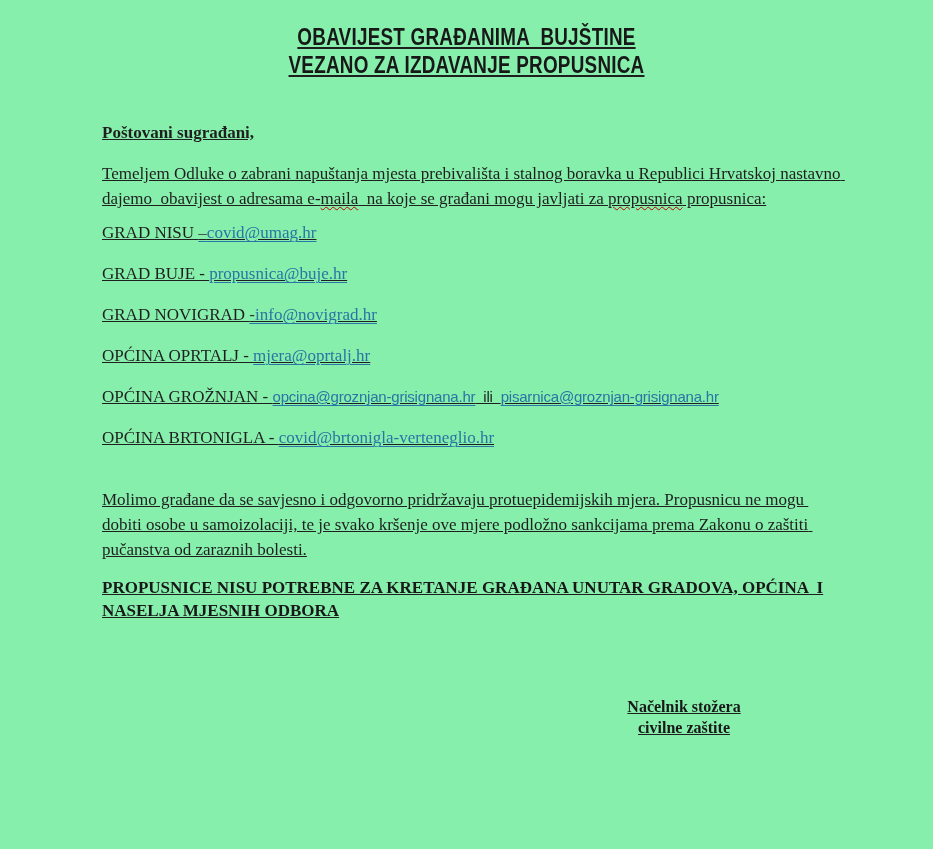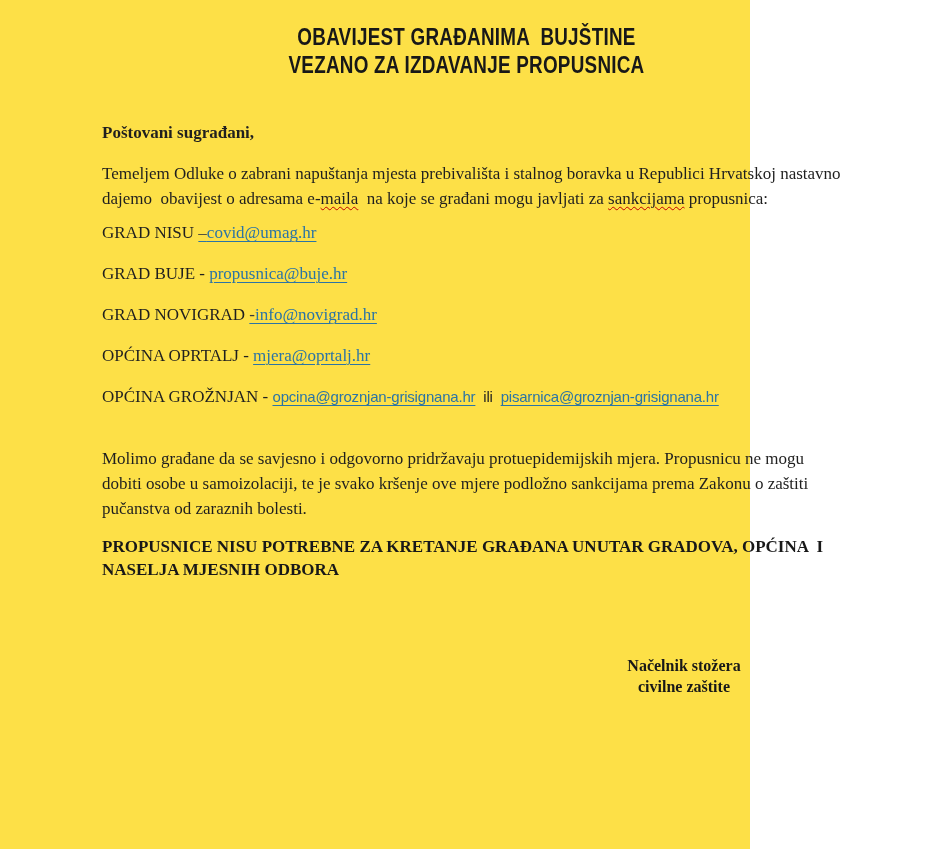--- a/index.html
+++ b/index.html
@@ -8,23 +8,24 @@
     background: #ffffff;
   }
   body {
     width: 933px;
     height: 849px;
     font-family: "Liberation Serif", serif;
     color: #1f1f1f;
     overflow: hidden;
   }
   .page {
-    width: 750px;
+    width: 933px;
     height: 849px;
-    background: #fde047;
+    background: #86efac;
+    text-decoration: underline;
   }
   .title {
     width: 933px;
     margin: 0;
     padding-top: 23px;
     text-align: center;
     font-family: "Liberation Sans", sans-serif;
     font-weight: bold;
     font-size: 23px;
     line-height: 28px;
@@ -96,32 +97,33 @@
 <body>
 
 <div class="page">
 
   <h1 class="title"><span class="tl">OBAVIJEST GRAĐANIMA  BUJŠTINE</span><br><span class="tl">VEZANO ZA IZDAVANJE PROPUSNICA</span></h1>
 
   <div class="content">
 
     <p class="salutation">Poštovani sugrađani,</p>
 
-    <p class="intro"><span>Temeljem Odluke o zabrani napuštanja mjesta prebivališta i stalnog boravka u Republici Hrvatskoj nastavno dajemo  obavijest o adresama e-</span><span class="sq">maila</span><span>  na koje se građani mogu javljati za </span><span class="sq">sankcijama</span><span> propusnica:</span></p>
+    <p class="intro"><span>Temeljem Odluke o zabrani napuštanja mjesta prebivališta i stalnog boravka u Republici Hrvatskoj nastavno dajemo  obavijest o adresama e-</span><span class="sq">maila</span><span>  na koje se građani mogu javljati za </span><span class="sq">propusnica</span><span> propusnica:</span></p>
 
     <p class="contact first"><span>GRAD NISU </span><a class="link"><span class="dash">–</span><span>covid@umag.hr</span></a></p>
 
     <p class="contact"><span>GRAD BUJE - </span><a class="link"><span>propusnica@buje.hr</span></a></p>
 
     <p class="contact"><span>GRAD NOVIGRAD </span><a class="link"><span class="dash">-</span><span>info@novigrad.hr</span></a></p>
 
     <p class="contact"><span>OPĆINA OPRTALJ - </span><a class="link"><span>mjera@oprtalj.hr</span></a></p>
 
     <p class="contact"><span>OPĆINA GROŽNJAN - </span><a class="link sans"><span>opcina@groznjan-grisignana.hr</span></a><span class="sans">  ili  </span><a class="link sans"><span>pisarnica@groznjan-grisignana.hr</span></a></p>
 
+    <p class="contact"><span>OPĆINA BRTONIGLA - </span><a class="link"><span>covid@brtonigla-verteneglio.hr</span></a></p>
 
     <p class="notice-para">Molimo građane da se savjesno i odgovorno pridržavaju protuepidemijskih mjera. Propusnicu ne mogu dobiti osobe u samoizolaciji, te je svako kršenje ove mjere podložno sankcijama prema Zakonu o zaštiti pučanstva od zaraznih bolesti.</p>
 
     <p class="bold-notice"><span>PROPUSNICE NISU POTREBNE ZA KRETANJE GRAĐANA UNUTAR GRADOVA, OPĆINA  I</span><br><span>NASELJA MJESNIH ODBORA</span></p>
 
     <div class="signature">
         <span class="sigline">Načelnik stožera</span>
         <span class="sigline">civilne zaštite</span>
       </div>
 

